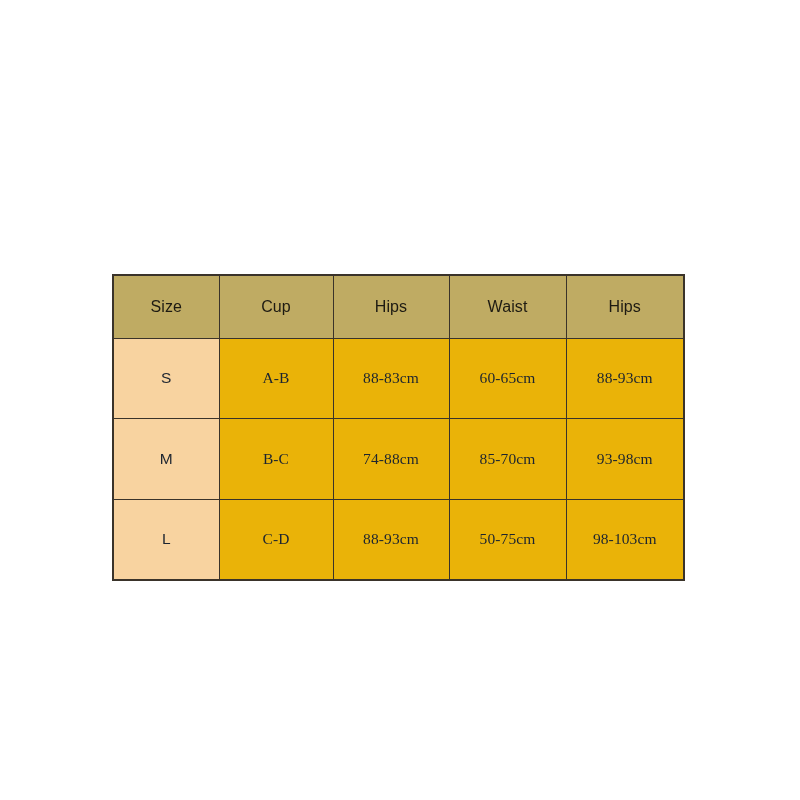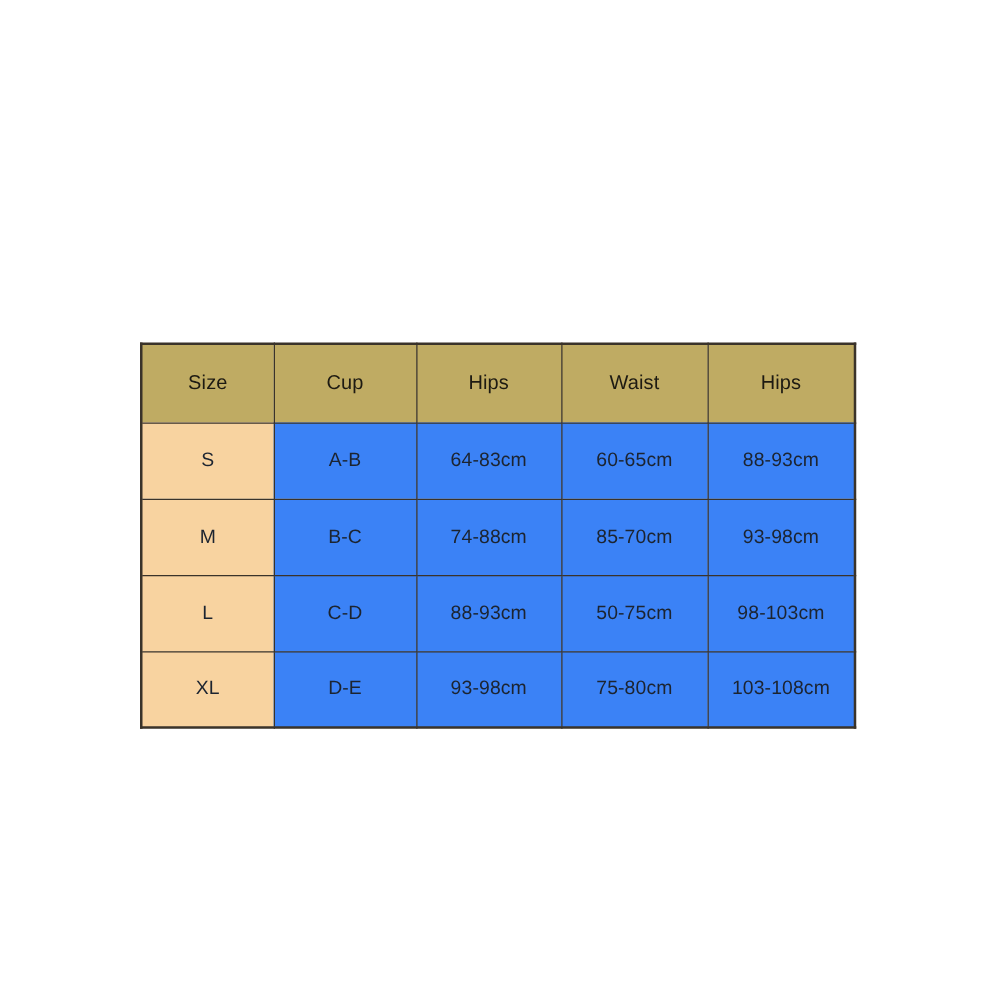--- a/index.html
+++ b/index.html
@@ -63,22 +63,23 @@
 
   
   #size-chart tbody tr { height: 61px; }
 
   td.cell-size {
     background: #f8d3a0;
     color: #2a2418;
     font-size: 16px;
   }
   td.cell-measure {
-    background: #3b82f6;
+    background: #eab308;
     color: #1c2430;
+    font-family: Liberation Serif, serif;
   }
 
   
   #size-chart {
     filter: blur(0.22px);
   }
 </style>
 </head>
 <body>
 
@@ -100,41 +101,34 @@
         <th>Hips</th>
         <th>Waist</th>
         <th>Hips</th>
       </tr>
     </thead>
 
     <tbody>
       <tr>
         <td class="cell-size">S</td>
         <td class="cell-measure">A-B</td>
-        <td class="cell-measure">64-83cm</td>
+        <td class="cell-measure">88-83cm</td>
         <td class="cell-measure">60-65cm</td>
         <td class="cell-measure">88-93cm</td>
       </tr>
       <tr>
         <td class="cell-size">M</td>
         <td class="cell-measure">B-C</td>
         <td class="cell-measure">74-88cm</td>
         <td class="cell-measure">85-70cm</td>
         <td class="cell-measure">93-98cm</td>
       </tr>
       <tr>
         <td class="cell-size">L</td>
         <td class="cell-measure">C-D</td>
         <td class="cell-measure">88-93cm</td>
         <td class="cell-measure">50-75cm</td>
         <td class="cell-measure">98-103cm</td>
       </tr>
-      <tr>
-        <td class="cell-size">XL</td>
-        <td class="cell-measure">D-E</td>
-        <td class="cell-measure">93-98cm</td>
-        <td class="cell-measure">75-80cm</td>
-        <td class="cell-measure">103-108cm</td>
-      </tr>
     </tbody>
   </table>
 
 </div>
 
 </body></html>

